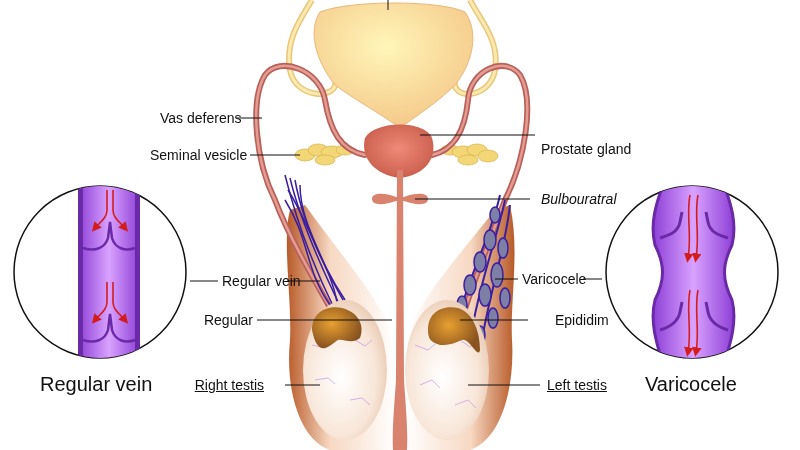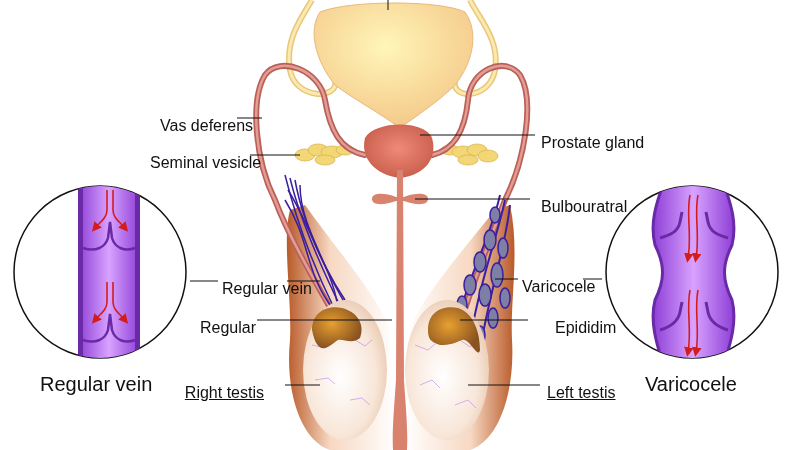--- a/index.html
+++ b/index.html
@@ -1,19 +1,19 @@
 <!DOCTYPE html>
 <html><head>
 <meta charset="utf-8">
 <style>
   html, body { margin:0; padding:0; background:#ffffff; }
   body { width:800px; height:450px; overflow:hidden; position:relative;
          font-family:"Liberation Sans", "DejaVu Sans", sans-serif; }
   #stage { position:absolute; left:0; top:0; width:800px; height:450px; }
-  .lbl { position:absolute; font-size:16px; color:#111; white-space:nowrap; line-height:12px;margin-top:8px; }
+  .lbl { position:absolute; font-size:14px; color:#111; white-space:nowrap; line-height:12px; }
   .lbl.r { text-align:right; }
   .big { position:absolute; font-size:20px; color:#111; white-space:nowrap; line-height:24px; }
   svg { position:absolute; left:0; top:0; }
 </style>
 </head>
 <body>
 
 <div id="stage">
 
 <svg width="800" height="450" viewBox="0 0 800 450">
@@ -194,22 +194,22 @@
         <path d="M698,195 C694,215 700,235 696,258"></path>
         <path d="M690,290 C686,310 692,330 688,352"></path>
         <path d="M698,290 C694,310 700,330 696,352"></path>
       </g>
     </g>
   </g>
 </svg>
 
 <div class="lbl r" style="left:160px; top:112px; width:74px;">Vas  deferens</div>
 <div class="lbl r" style="left:150px; top:149px; width:96px;">Seminal  vesicle</div>
-<div class="lbl" style="left:541px; top:129px;">Prostate  gland</div>
-<div class="lbl" style="left:541px; top:193px;">Bulbouratral</div>
+<div class="lbl" style="left:541px; top:143px;">Prostate  gland</div>
+<div class="lbl" style="left:541px; top:193px;font-style:italic;">Bulbouratral</div>
 <div class="lbl" style="left:222px; top:275px;">Regular  vein</div>
 <div class="lbl" style="left:522px; top:273px;">Varicocele</div>
 <div class="lbl r" style="left:200px; top:314px; width:53px;">Regular</div>
 <div class="lbl" style="left:535px; top:314px;padding-left:20px;">Epididim</div>
 <div class="lbl r" style="left:184px; top:379px; width:80px;text-decoration:underline;">Right  testis</div>
 <div class="lbl" style="left:547px; top:379px;text-decoration:underline;">Left  testis</div>
 
 <div class="big" style="left:40px; top:372px;">Regular  vein</div>
 <div class="big" style="left:645px; top:372px;">Varicocele</div>
 

